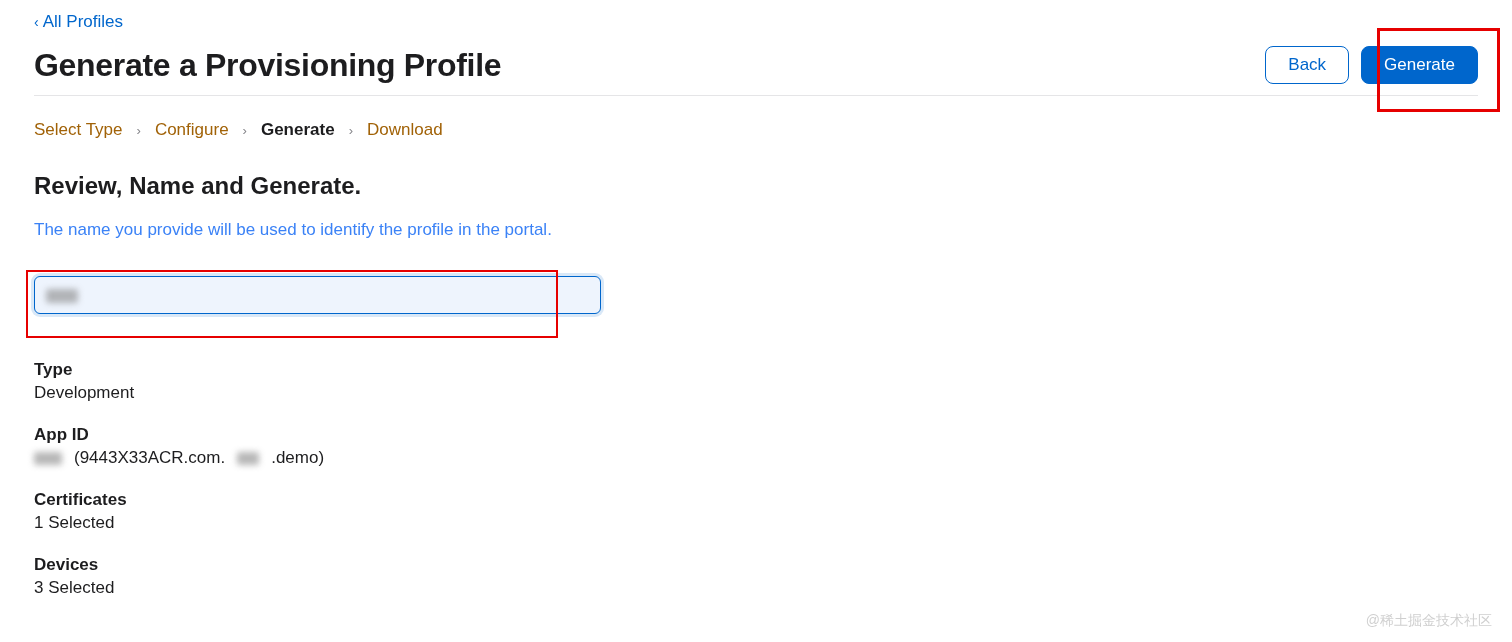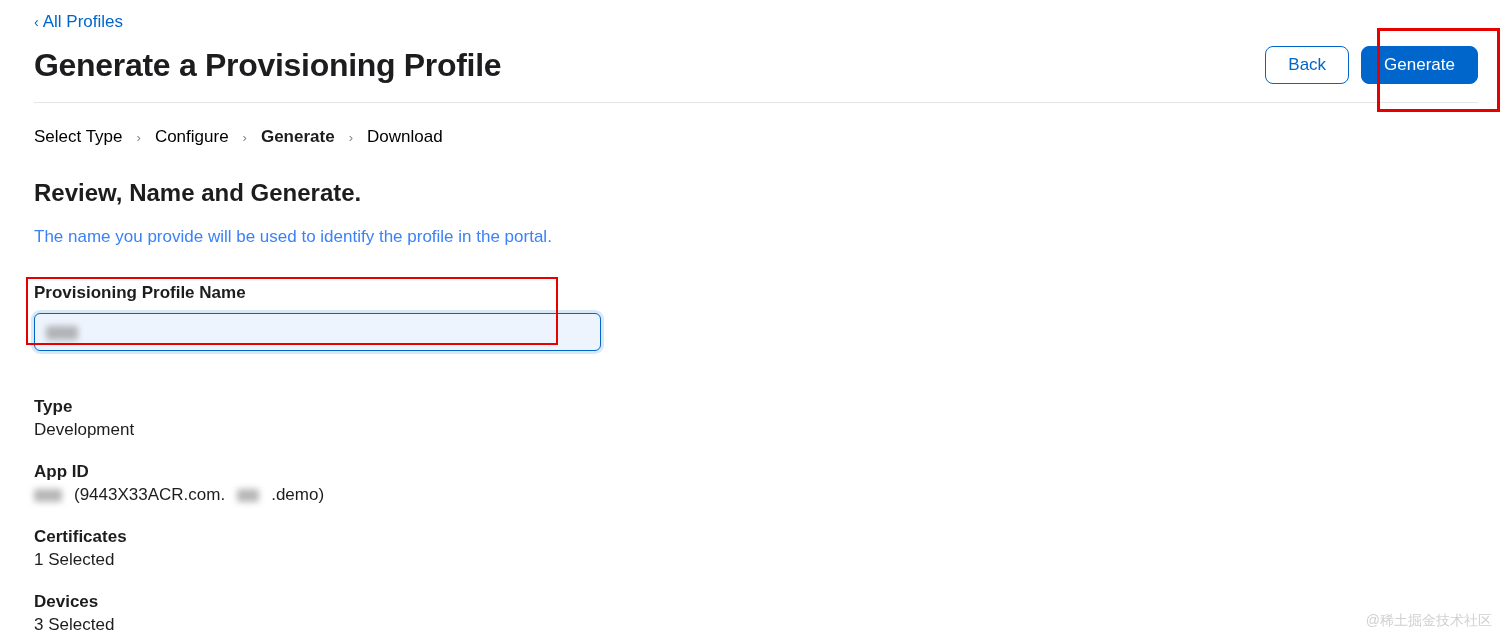--- a/index.html
+++ b/index.html
@@ -26,21 +26,21 @@
       cursor: pointer;
     }
     .back-link-chevron {
       margin-right: 4px;
       font-size: 14px;
     }
     .header-row {
       display: flex;
       justify-content: space-between;
       align-items: center;
-      padding-bottom: 18px;
+      padding-bottom: 11px;
       border-bottom: 1px solid #e5e5e7;
       margin-bottom: 24px;
     }
     .page-title {
       font-size: 32px;
       font-weight: 700;
       color: #1d1d1f;
       letter-spacing: -0.3px;
     }
     .btn-group {
@@ -75,21 +75,21 @@
       pointer-events: none;
     }
     .breadcrumb {
       display: flex;
       align-items: center;
       gap: 14px;
       margin-bottom: 32px;
       font-size: 17px;
     }
     .breadcrumb-step {
-      color: #000000;
+      color: #a16207;
     }
     .breadcrumb-step.active {
       color: #1d1d1f;
       font-weight: 600;
     }
     .breadcrumb-sep {
       color: #86868b;
       font-size: 13px;
     }
     .section-title {
@@ -210,21 +210,20 @@
   <span class="breadcrumb-sep">›</span>
   <span class="breadcrumb-step active">Generate</span>
   <span class="breadcrumb-sep">›</span>
   <span class="breadcrumb-step">Download</span>
 </div>
 
 <h2 class="section-title">Review, Name and Generate.</h2>
 <p class="section-desc">The name you provide will be used to identify the profile in the portal.</p>
 
 <div class="field-wrap">
-  <label class="field-label">Provisioning Profile Name</label>
   <input type="text" class="text-input" value="" style="">
   <div class="input-blur"></div>
   <div class="highlight-input"></div>
 </div>
 
 <div class="info-block">
   <div class="info-label">Type</div>
   <div class="info-value">Development</div>
 </div>
 

